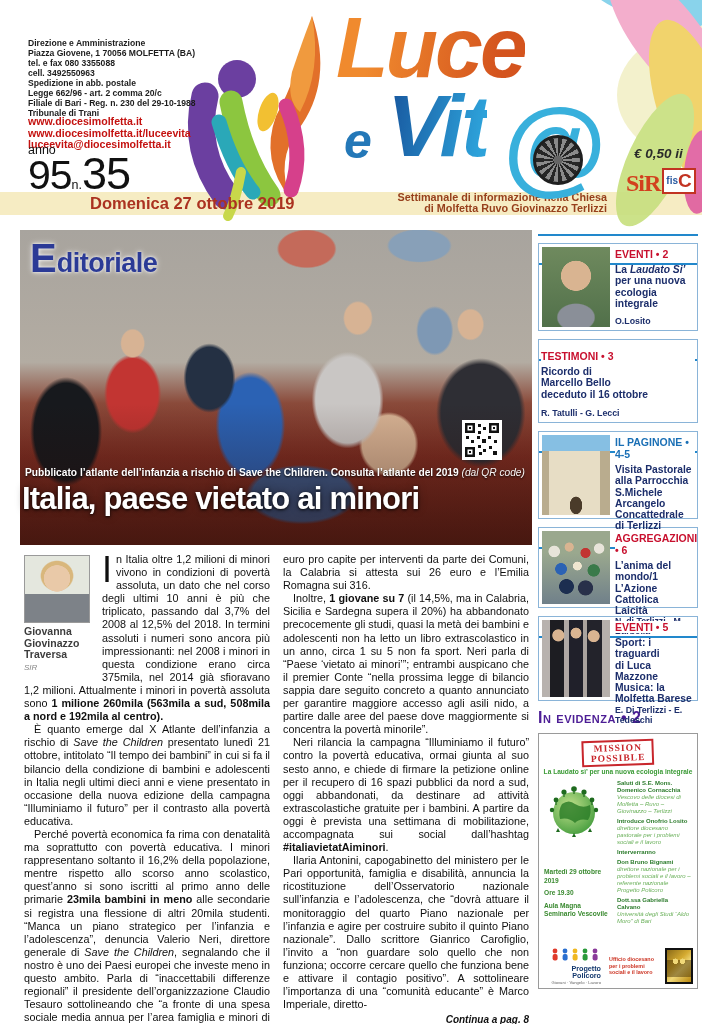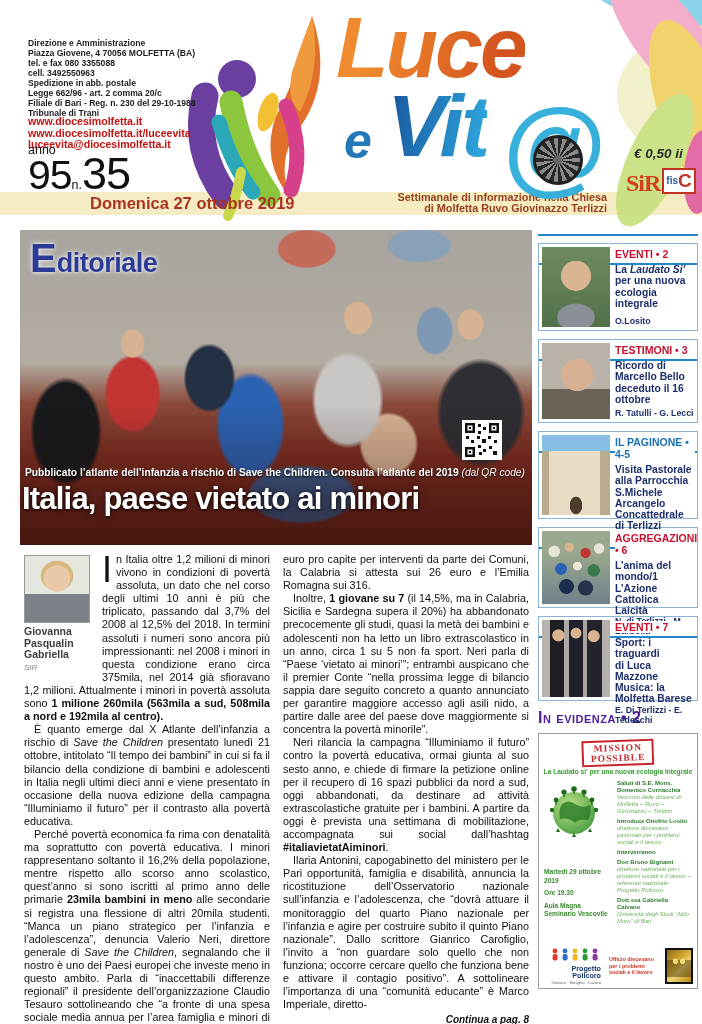--- a/index.html
+++ b/index.html
@@ -170,21 +170,21 @@
         <path d="M231,102 Q242,158 269,195" fill="none" stroke="#8cc63f" stroke-width="23" stroke-linecap="round"></path>
         <path d="M219,122 Q232,166 253,192" fill="none" stroke="#2aa8b8" stroke-width="15" stroke-linecap="round"></path>
         <path d="M286,106 Q305,150 291,190" fill="none" stroke="#d6408b" stroke-width="15" stroke-linecap="round"></path>
         <ellipse cx="268" cy="112" rx="9" ry="20" fill="#f2c032" transform="rotate(18 268 112)"></ellipse>
         <path d="M241,172 Q236,200 228,216" fill="none" stroke="#c8d84a" stroke-width="10" stroke-linecap="round"></path>
       </g>
     </svg>
 
     <div class="mh-info">
         <div>Direzione e Amministrazione</div>
-        <div>Piazza Giovene, 4 70056 MOLFETTA (BA)</div>
+        <div>Piazza Giovene, 1 70056 MOLFETTA (BA)</div>
         <div>tel. e fax 080 3355088</div>
         <div>cell. 3492550963</div>
         <div>Spedizione in abb. postale</div>
         <div>Legge 662/96 - art. 2 comma 20/c</div>
         <div>Filiale di Bari - Reg. n. 230 del 29-10-1988</div>
         <div>Tribunale di Trani</div>
       </div>
     <div class="mh-links">
         <div>www.diocesimolfetta.it</div>
         <div>www.diocesimolfetta.it/luceevita</div>
@@ -252,21 +252,21 @@
       </g>
     </svg>
   </div>
   <p class="kicker"><span>Pubblicato l’atlante dell’infanzia a rischio di Save the Children. Consulta l’atlante del 2019 </span><span class="note">(dal QR code)</span></p>
   <h1 class="headline">Italia, paese vietato ai minori</h1>
 
   <div class="article">
     <div class="col" id="col1">
       <div class="author-box">
         <div class="author-photo"></div>
-        <div class="author-name">Giovanna Pasqualin Gabriella</div>
+        <div class="author-name">Giovanna Giovinazzo Traversa</div>
         <div class="author-org">SIR</div>
       </div>
     <p><span class="dropcap">I</span><span>n Italia oltre 1,2 milioni di minori vivono in condizioni di povertà assoluta, un dato che nel corso degli ultimi 10 anni è più che triplicato, passando dal 3,7% del 2008 al 12,5% del 2018. In termini assoluti i numeri sono ancora più impressionanti: nel 2008 i minori in questa condizione erano circa 375mila, nel 2014 già sfioravano 1,2 milioni. Attualmente i minori in povertà assoluta sono </span><span style="font-weight: 700;">1 milione 260mila (563mila a sud, 508mila a nord e 192mila al centro).</span></p>
         <p><span>È quanto emerge dal X Atlante dell’infanzia a rischio di </span><span style="font-style: italic;">Save the Children</span><span> presentato lunedì 21 ottobre, intitolato “Il tempo dei bambini” in cui si fa il bilancio della condizione di bambini e adolescenti in Italia negli ultimi dieci anni e viene presentato in occasione della nuova edizione della campagna “Illuminiamo il futuro” per il contrasto alla povertà educativa.</span></p>
         <p><span>Perché povertà economica fa rima con denatalità ma soprattutto con povertà educativa. I minori rappresentano soltanto il 16,2% della popolazione, mentre rispetto allo scorso anno scolastico, quest’anno si sono iscritti al primo anno delle primarie </span><span style="font-weight: 700;">23mila bambini in meno</span><span> alle secondarie si registra una flessione di altri 20mila studenti. “Manca un piano strategico per l’infanzia e l’adolescenza”, denuncia Valerio Neri, direttore generale di </span><span style="font-style: italic;">Save the Children</span><span>, segnalando che il nostro è uno dei Paesi europei che investe meno in questo ambito. Parla di “inaccettabili differenze regionali” il presidente dell’organizzazione Claudio Tesauro sottolineando che “a fronte di una spesa sociale media annua per l’area famiglia e minori di 172</span></p>
       </div>
     <div class="col" id="col2">
         <p><span>euro pro capite per interventi da parte dei Comuni, la Calabria si attesta sui 26 euro e l’Emilia Romagna sui 316.</span></p>
         <p><span>Inoltre, </span><span style="font-weight: 700;">1 giovane su 7</span><span> (il 14,5%, ma in Calabria, Sicilia e Sardegna supera il 20%) ha abbandonato precocemente gli studi, quasi la metà dei bambini e adolescenti non ha letto un libro extrascolastico in un anno, circa 1 su 5 non fa sport. Neri parla di “Paese ‘vietato ai minori’”; entrambi auspicano che il premier Conte “nella prossima legge di bilancio sappia dare seguito concreto a quanto annunciato per garantire maggiore accesso agli asili nido, a partire dalle aree del paese dove maggiormente si concentra la povertà minorile”.</span></p>
         <p><span>Neri rilancia la campagna “Illuminiamo il futuro” contro la povertà educativa, ormai giunta al suo sesto anno, e chiede di firmare la petizione online per il recupero di 16 spazi pubblici da nord a sud, oggi abbandonati, da destinare ad attività extrascolastiche gratuite per i bambini. A partire da oggi è prevista una settimana di mobilitazione, accompagnata sui social dall’hashtag </span><span style="font-weight: 700;">#italiavietatAiminori</span><span>.</span></p>
@@ -284,21 +284,21 @@
           <div class="sright">
             <div class="shead" style="color: rgb(200, 16, 46);">EVENTI • 2</div>
             <div class="slines">
               <div><span>La </span><span style="font-style: italic;">Laudato Si’</span></div>
               <div><span>per una nuova</span></div>
               <div><span>ecologia integrale</span></div>
             </div>
             <div class="sauthor">O.Losito</div>
           </div>
         </div>
-        <div class="sbox" style="height: 84px;">
+        <div class="sbox" style="height: 84px; flex-direction: column;">
           <div class="srule"></div>
           <div class="sphoto ph-portrait-elder"></div>
           <div class="sright">
             <div class="shead" style="color: rgb(200, 16, 46);">TESTIMONI • 3</div>
             <div class="slines">
               <div><span>Ricordo di</span></div>
               <div><span>Marcello Bello</span></div>
               <div><span>deceduto il 16 ottobre</span></div>
             </div>
             <div class="sauthor">R. Tatulli - G. Lecci</div>
@@ -328,21 +328,21 @@
               <div><span>L’Azione Cattolica</span></div>
               <div><span>Laicità</span></div>
             </div>
             <div class="sauthor">N. di Terlizzi - M. Barbolla</div>
           </div>
         </div>
         <div class="sbox" style="height: 85px;">
           <div class="srule"></div>
           <div class="sphoto ph-musicians"></div>
           <div class="sright">
-            <div class="shead" style="color: rgb(200, 16, 46);">EVENTI • 7</div>
+            <div class="shead" style="color: rgb(200, 16, 46);">EVENTI • 5</div>
             <div class="slines">
               <div><span>Sport: i traguardi</span></div>
               <div><span>di Luca Mazzone</span></div>
               <div><span>Musica: la Molfetta Barese</span></div>
             </div>
             <div class="sauthor">E. Di Terlizzi - E. Tedeschi</div>
           </div>
         </div>
       </div>
     <div class="in-evidenza">In evidenza • 2</div>

